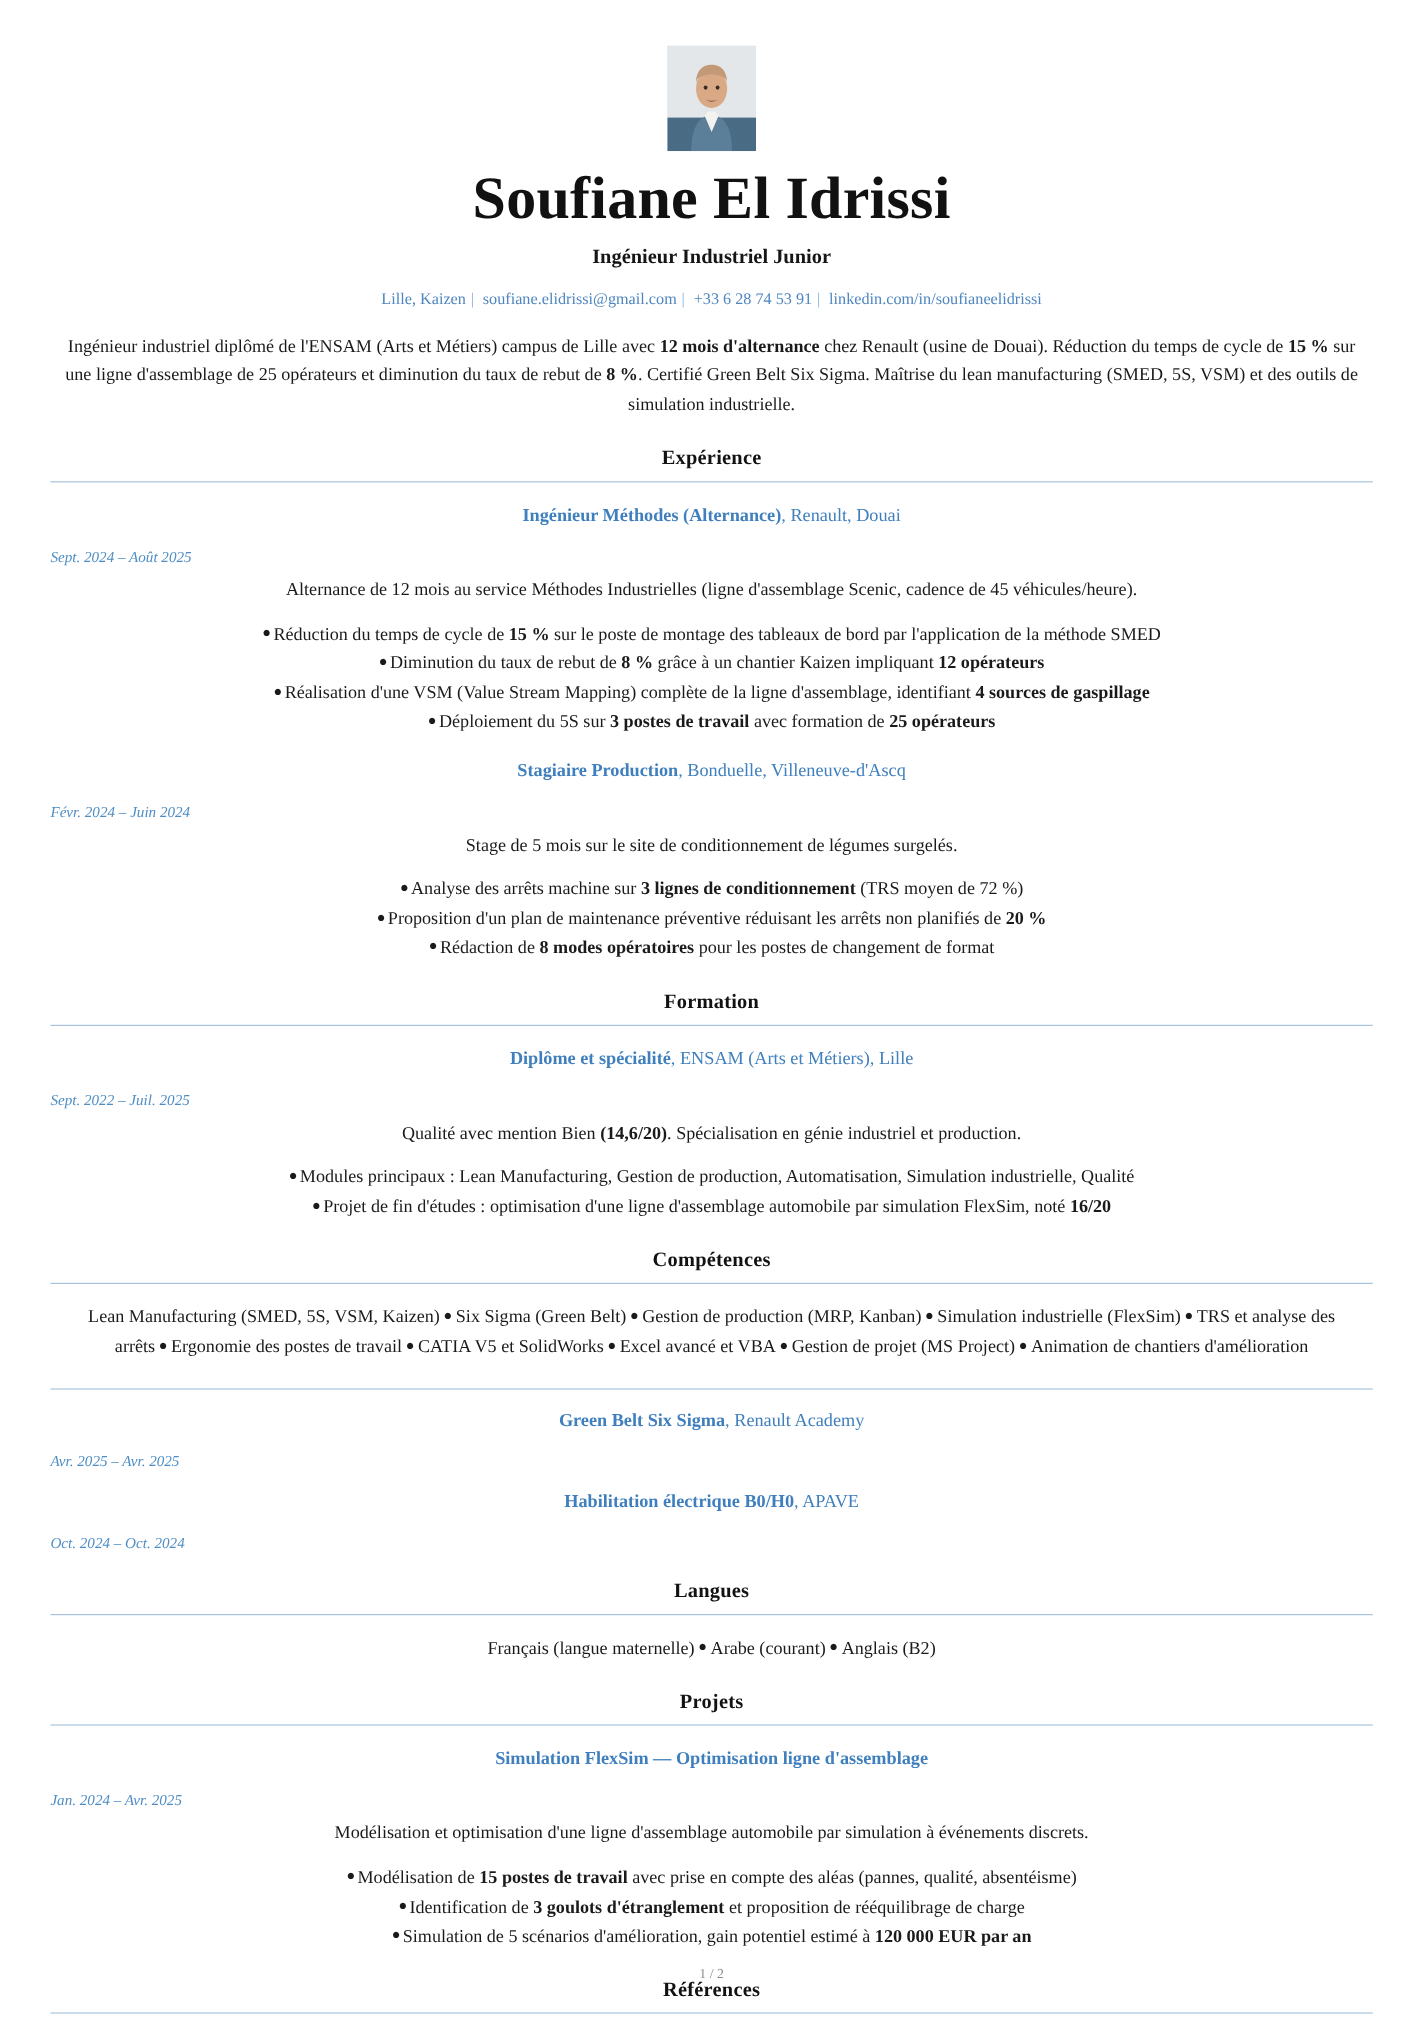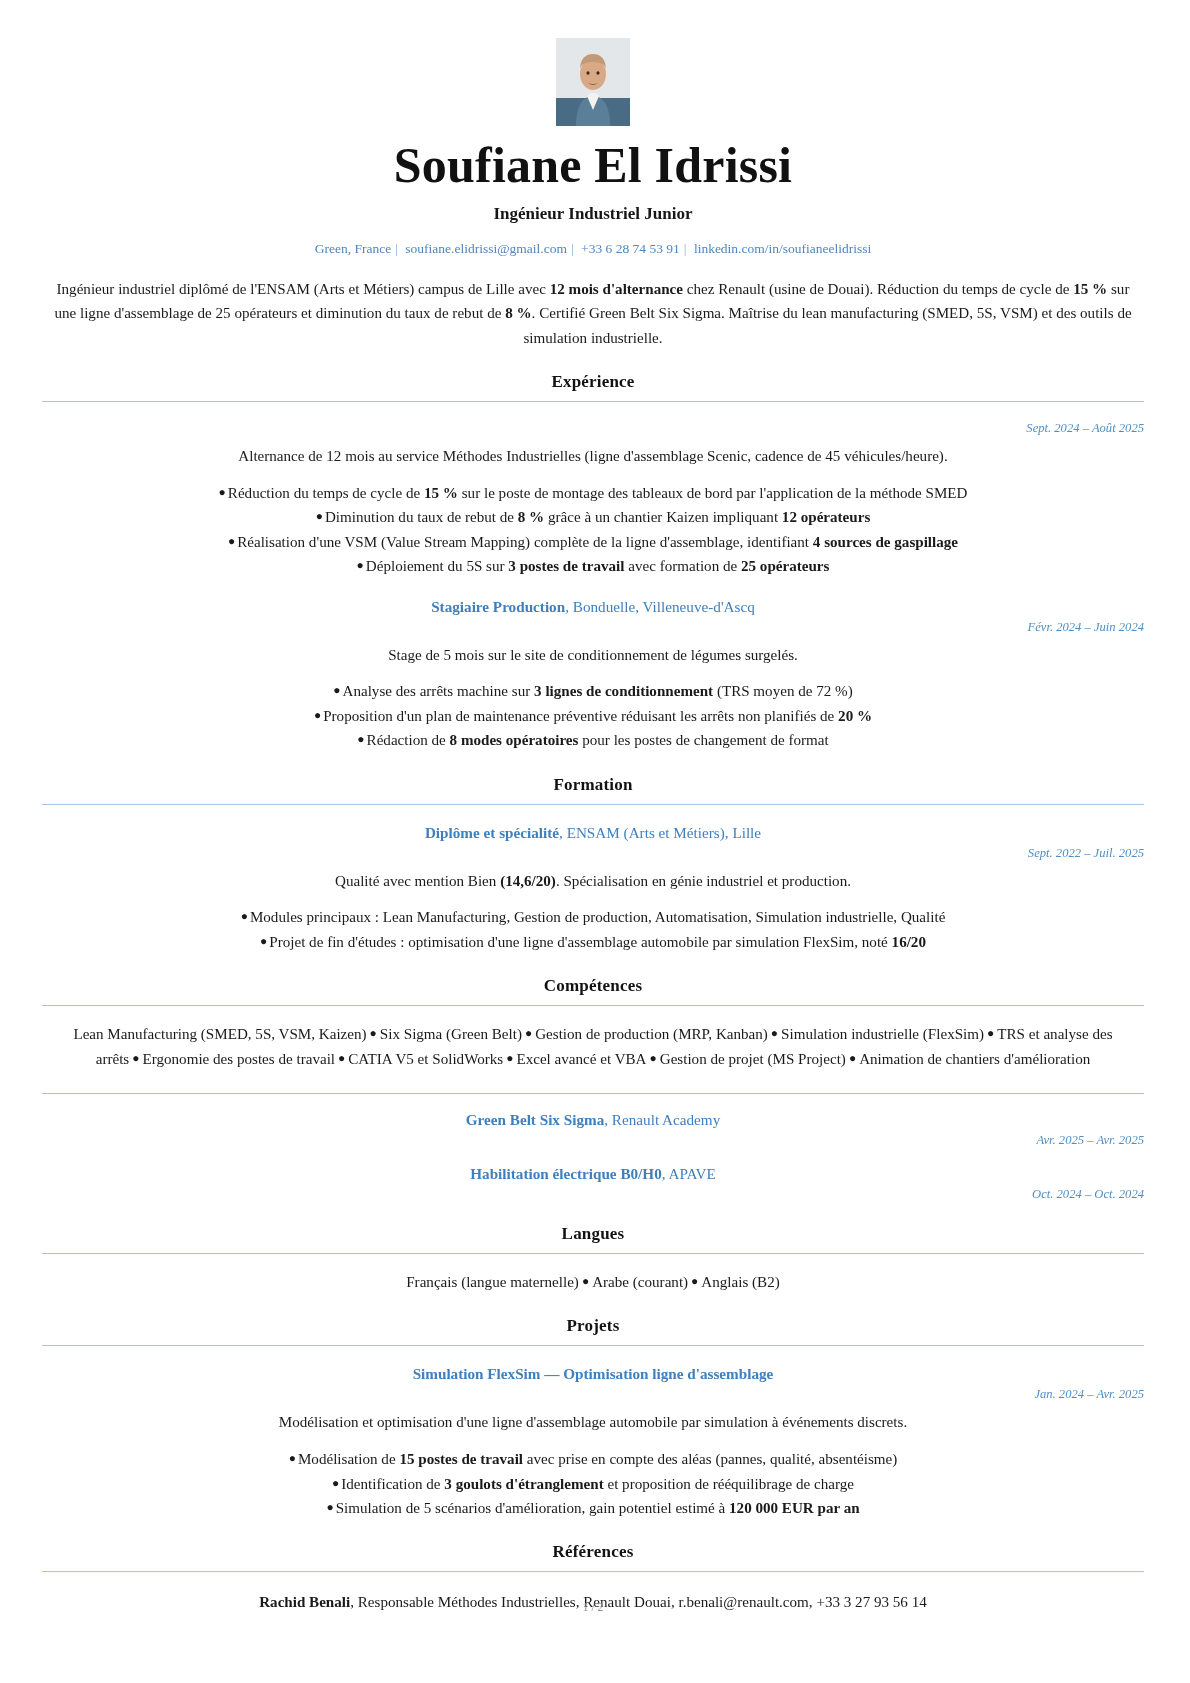--- a/index.html
+++ b/index.html
@@ -98,25 +98,25 @@
     text-align: center;
     font-size: 15.2px;
     color: #3f7fbd;
     font-weight: 400;
   }
   .entry-title .role {
     font-weight: 700;
     color: #3f7fbd;
   }
   .entry-dates {
-    text-align: right;
+    text-align: left;
     font-size: 12.6px;
     font-style: italic;
     color: #4f8ec4;
-    margin-top: 4px;
+    margin-top: 18px;
   }
   .entry-desc {
     text-align: center;
     font-size: 15.1px;
     margin-top: 9px;
     line-height: 1.5;
   }
   .bullets { margin-top: 13px; }
   .bullet {
     text-align: center;
@@ -182,33 +182,34 @@
         <ellipse cx="42" cy="35" rx="1.6" ry="1.8" fill="#3a2c22"></ellipse>
         <path d="M32 45 Q37 49 42 45 Q37 47 32 45 Z" fill="#8a5f4a"></path>
       </svg>
     </div>
   </div>
 
   <div class="name">Soufiane El Idrissi</div>
   <div class="headline">Ingénieur Industriel Junior</div>
 
   <div class="contact">
-    <span class="c-item">Green, France</span><span class="sep">|</span>
+    <span class="c-item">Lille, Kaizen</span><span class="sep">|</span>
     <span class="c-item">soufiane.elidrissi@gmail.com</span><span class="sep">|</span>
     <span class="c-item">+33 6 28 74 53 91</span><span class="sep">|</span>
     <span class="c-item">linkedin.com/in/soufianeelidrissi</span>
   </div>
 
   <div class="summary" id="summary"><span>Ingénieur industriel diplômé de l'ENSAM (Arts et Métiers) campus de Lille avec </span><b>12 mois d'alternance</b><span> chez Renault (usine de Douai). Réduction du temps de cycle de </span><b>15 %</b><span> sur une ligne d'assemblage de 25 opérateurs et diminution du taux de rebut de </span><b>8 %</b><span>. Certifié Green Belt Six Sigma. Maîtrise du lean manufacturing (SMED, 5S, VSM) et des outils de simulation industrielle.</span></div>
 
   <div id="sections-root">
       <div class="section">
         <div class="section-title">Expérience</div>
         <hr class="section-rule">
         <div class="entry">
+          <div class="entry-title"><span class="role">Ingénieur Méthodes (Alternance)</span><span>, Renault, Douai</span></div>
           <div class="entry-dates">Sept. 2024 – Août 2025</div>
           <div class="entry-desc">Alternance de 12 mois au service Méthodes Industrielles (ligne d'assemblage Scenic, cadence de 45 véhicules/heure).</div>
           <div class="bullets">
             <div class="bullet"><span class="dot">●</span><span>Réduction du temps de cycle de </span><b>15 %</b><span> sur le poste de montage des tableaux de bord par l'application de la méthode SMED</span></div>
             <div class="bullet"><span class="dot">●</span><span>Diminution du taux de rebut de </span><b>8 %</b><span> grâce à un chantier Kaizen impliquant </span><b>12 opérateurs</b></div>
             <div class="bullet"><span class="dot">●</span><span>Réalisation d'une VSM (Value Stream Mapping) complète de la ligne d'assemblage, identifiant </span><b>4 sources de gaspillage</b></div>
             <div class="bullet"><span class="dot">●</span><span>Déploiement du 5S sur </span><b>3 postes de travail</b><span> avec formation de </span><b>25 opérateurs</b></div>
           </div>
         </div>
         <div class="entry">

